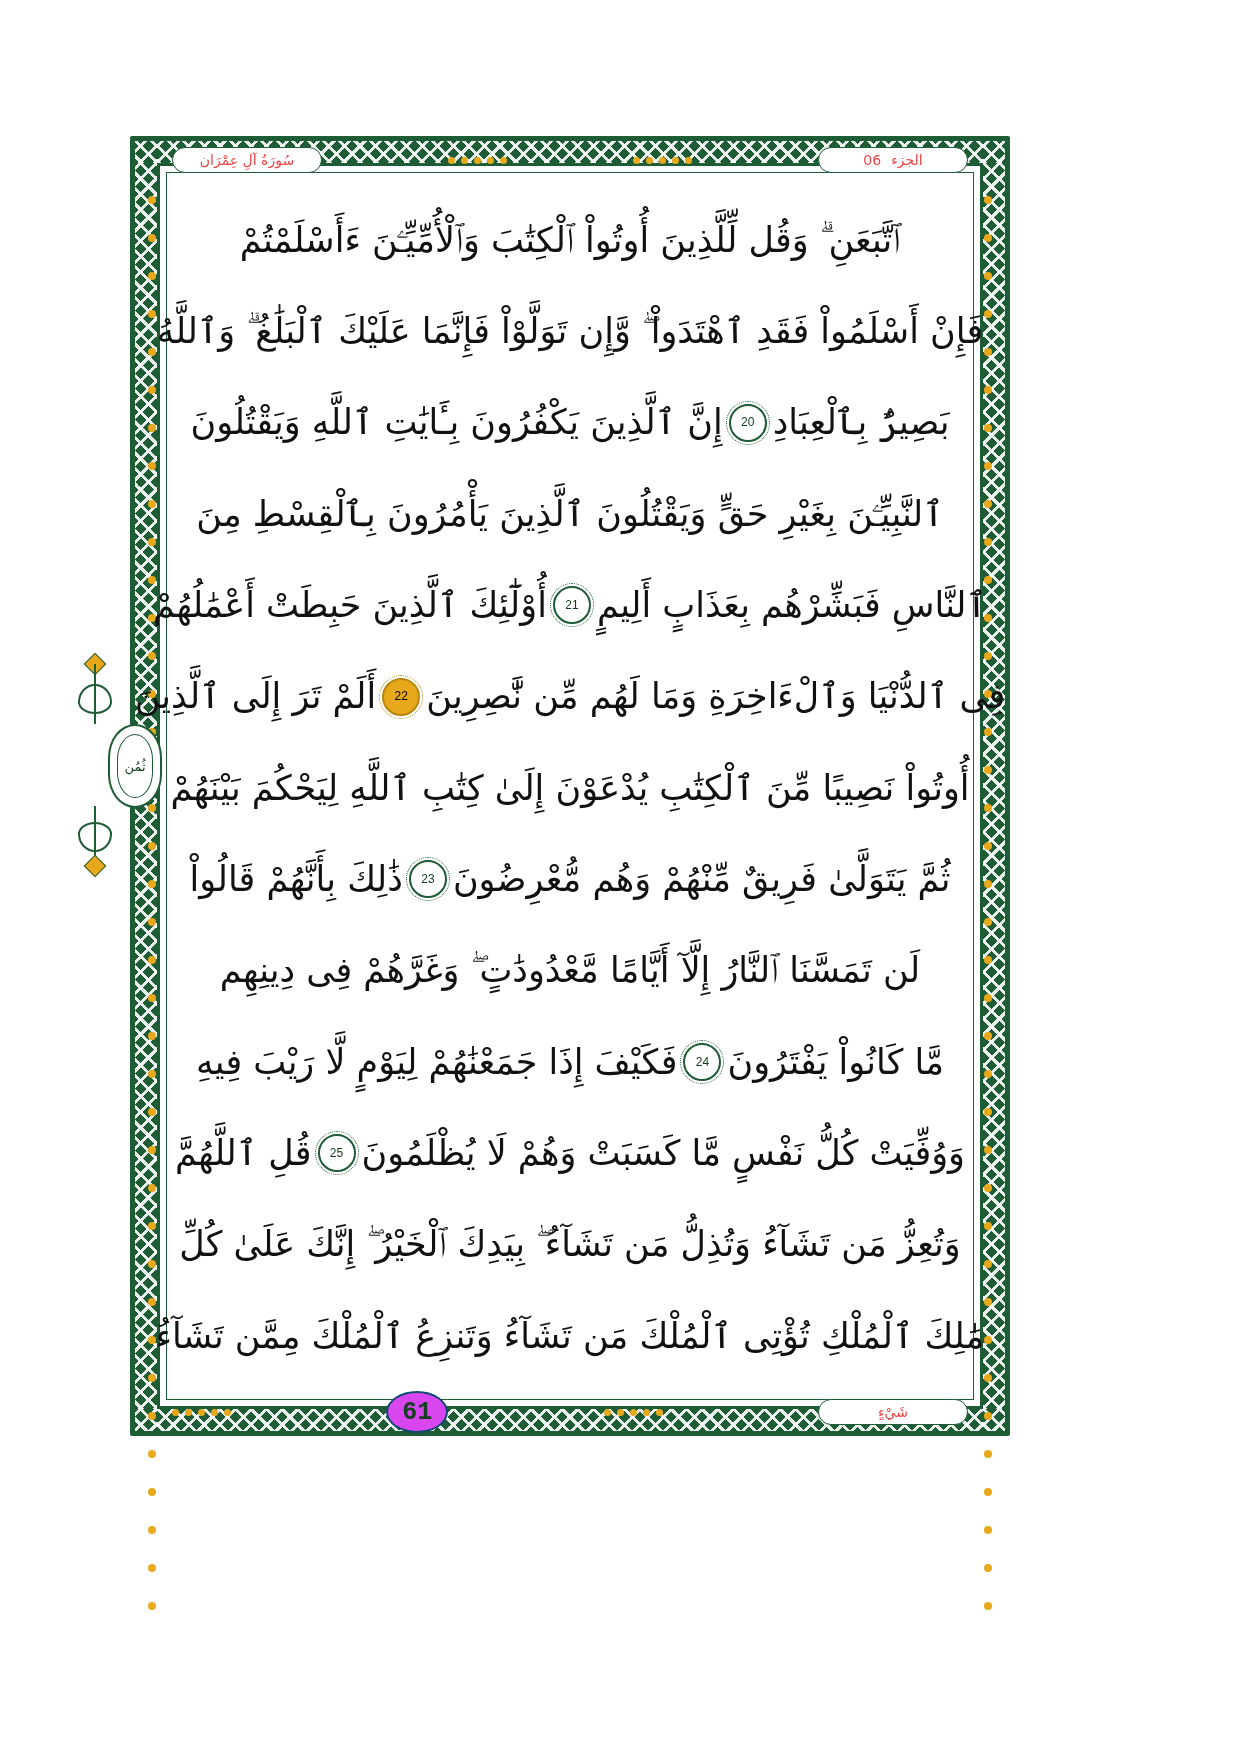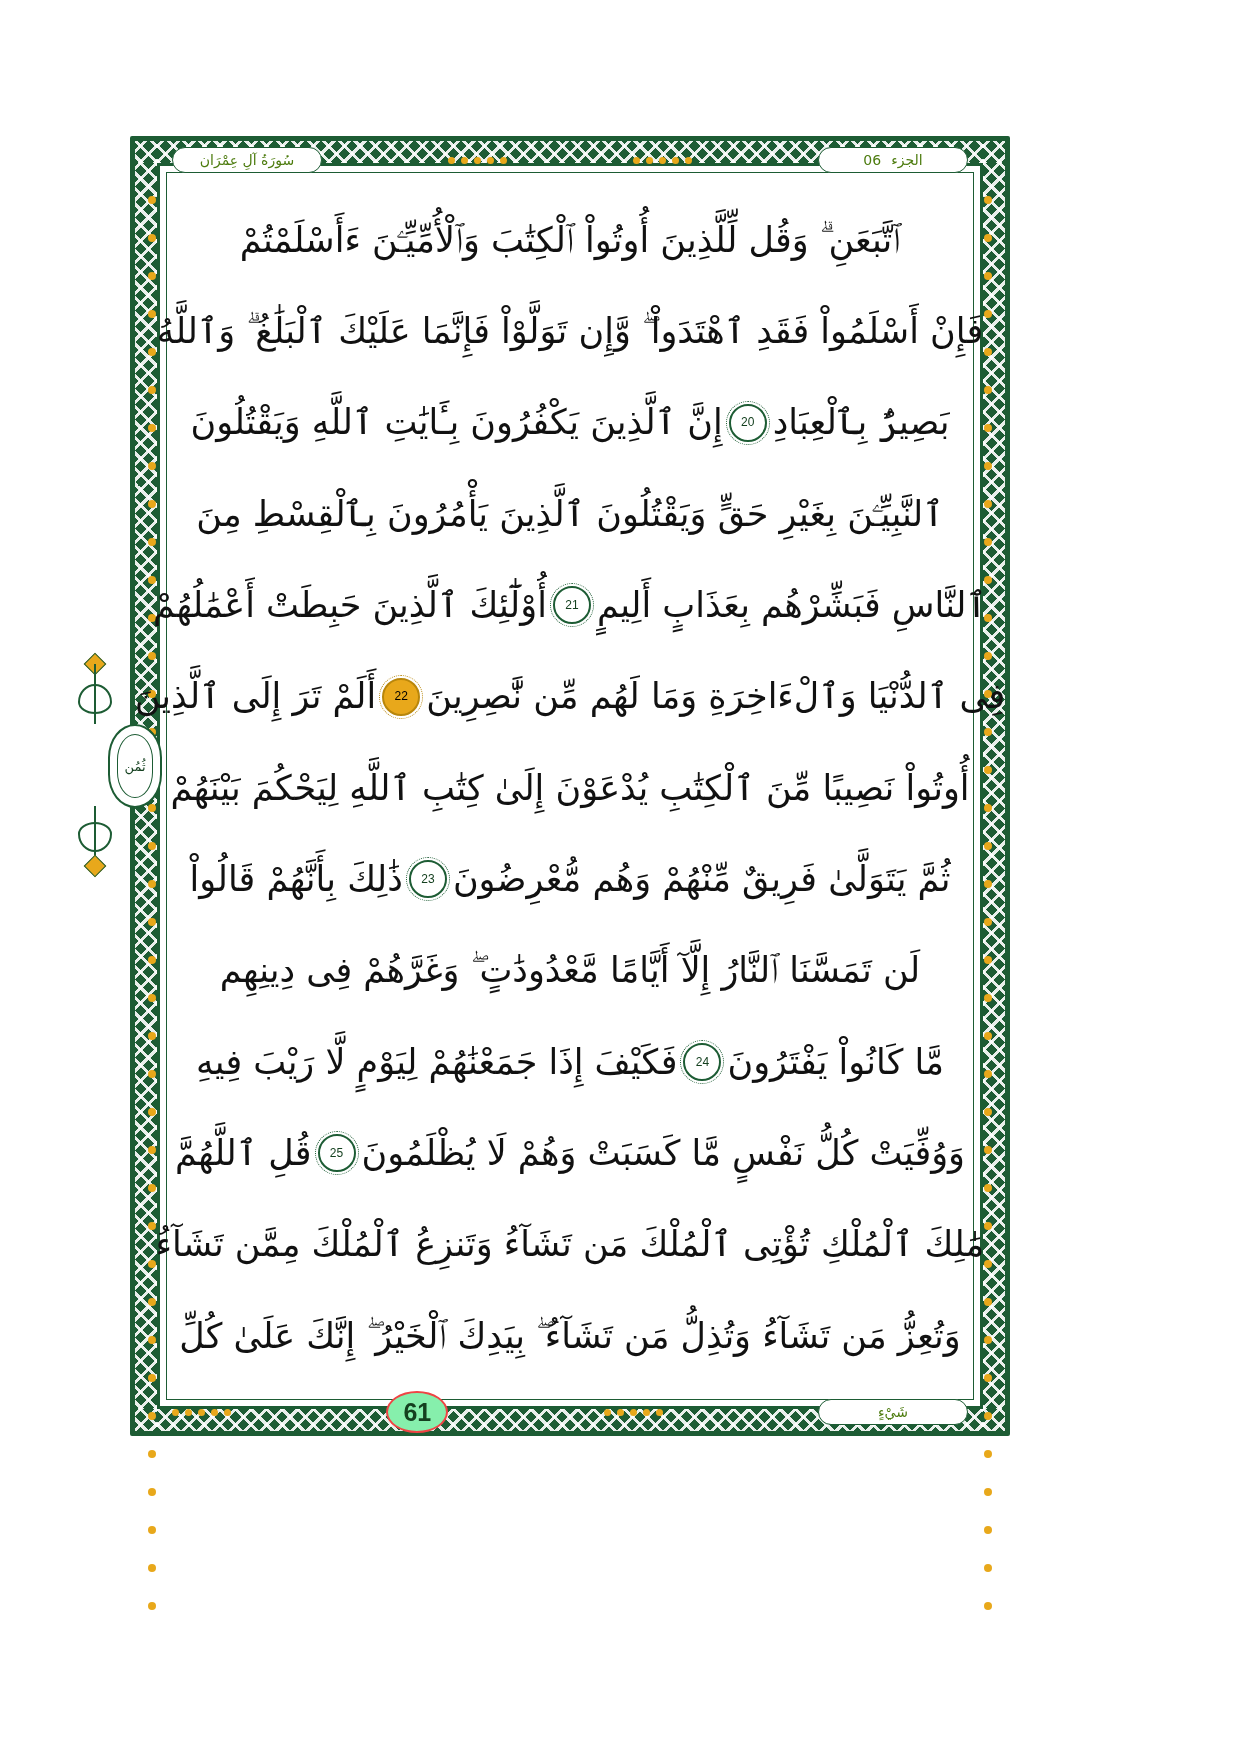--- a/index.html
+++ b/index.html
@@ -108,21 +108,21 @@
     display: flex;
     align-items: center;
     justify-content: center;
     gap: 10px;
     padding: 0 12px;
     background: #ffffff;
     box-sizing: border-box;
   }
   .cartouche .txt {
     font-size: 14px;
-    color: #4d7c0f;
+    color: #ef4444;
     direction: rtl;
     white-space: nowrap;
     font-family: "DejaVu Sans", sans-serif;
   }
   .dots {
     display: flex;
     gap: 6px;
     align-items: center;
   }
   .dots i {
@@ -140,30 +140,30 @@
     height: 40px;
     display: flex;
     align-items: center;
     justify-content: space-between;
     padding: 0 6px;
     box-sizing: border-box;
   }
   .page-number {
     width: 58px;
     height: 38px;
-    border: 2px solid #ef4444;
+    border: 2px solid #0c4a6e;
     border-radius: 50%;
     display: flex;
     align-items: center;
     justify-content: center;
     font-size: 25px;
     font-weight: bold;
     color: #14401f;
-    background: #86efac;
-    font-family: Liberation Sans, sans-serif;
+    background: #d946ef;
+    font-family: Liberation Mono, monospace;
   }
 
   
   .text-body {
     position: absolute;
     left: 52px;
     right: 52px;
     top: 62px;
     bottom: 58px;
     display: flex;
@@ -454,25 +454,25 @@
       <span class="seg">فَكَيْفَ إِذَا جَمَعْنَٰهُمْ لِيَوْمٍ لَّا رَيْبَ فِيهِ</span>
     </div>
 
     <div class="aya-line">
       <span class="seg">وَوُفِّيَتْ كُلُّ نَفْسٍ مَّا كَسَبَتْ وَهُمْ لَا يُظْلَمُونَ</span>
       <span class="marker">25</span>
       <span class="seg">قُلِ ٱللَّهُمَّ</span>
     </div>
 
     <div class="aya-line">
+      <span class="seg">وَتُعِزُّ مَن تَشَآءُ وَتُذِلُّ مَن تَشَآءُ ۖ بِيَدِكَ ٱلْخَيْرُ ۖ إِنَّكَ عَلَىٰ كُلِّ</span>
+    </div>
+
+    <div class="aya-line">
       <span class="seg">مَٰلِكَ ٱلْمُلْكِ تُؤْتِى ٱلْمُلْكَ مَن تَشَآءُ وَتَنزِعُ ٱلْمُلْكَ مِمَّن تَشَآءُ</span>
-    </div>
-
-    <div class="aya-line">
-      <span class="seg">وَتُعِزُّ مَن تَشَآءُ وَتُذِلُّ مَن تَشَآءُ ۖ بِيَدِكَ ٱلْخَيْرُ ۖ إِنَّكَ عَلَىٰ كُلِّ</span>
     </div>
 
   </div>
 
   <div class="footer-band">
     <div class="dots">
       <i></i>
       <i></i>
       <i></i>
       <i></i>

